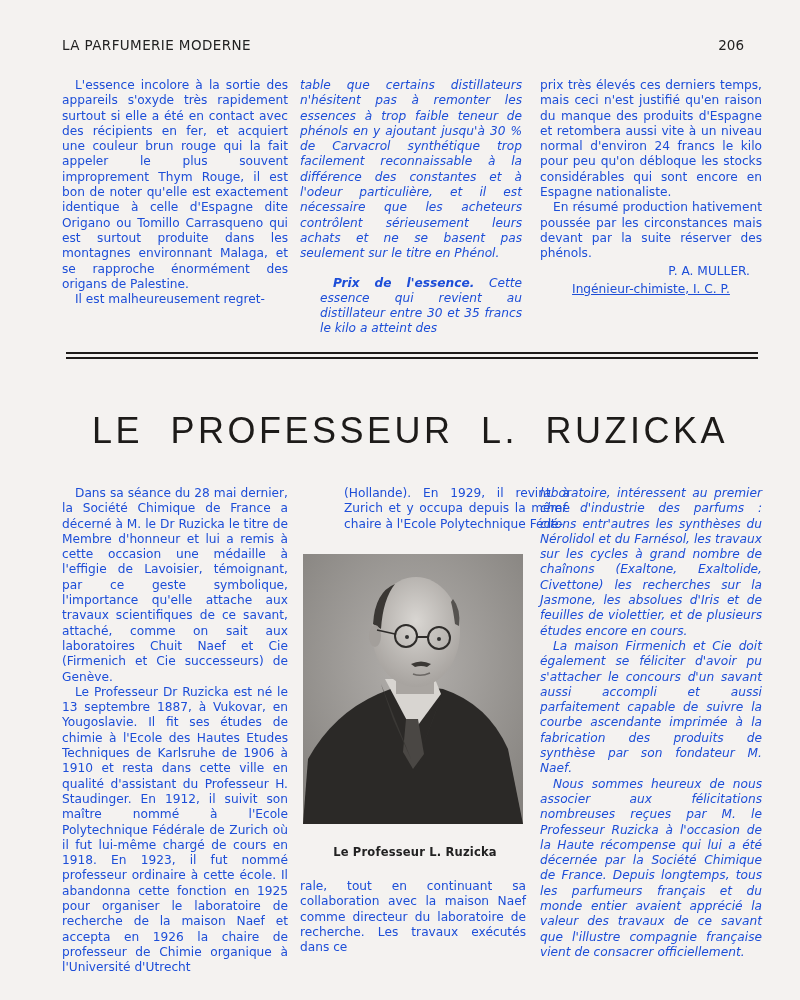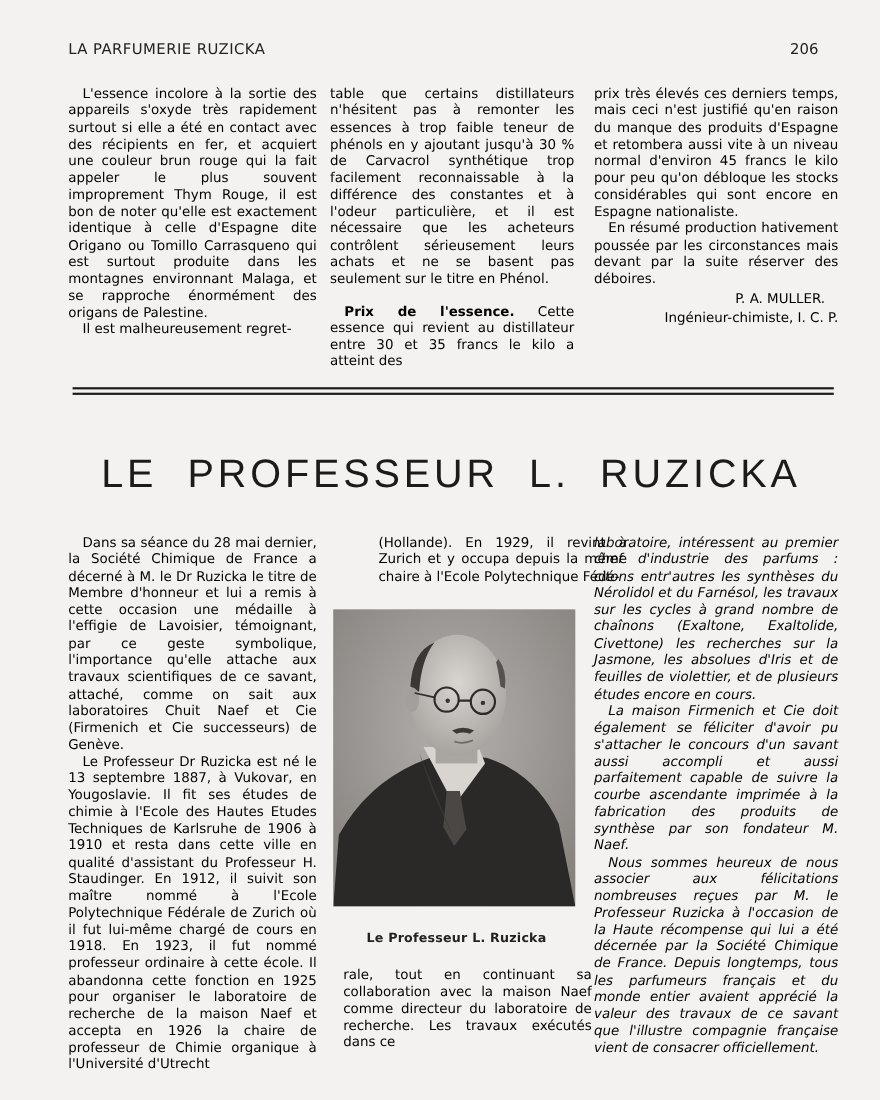--- a/index.html
+++ b/index.html
@@ -15,28 +15,28 @@
     position: absolute; left: 62px; top: 37px;
     font-size: 13.5px; letter-spacing: 0.4px; color: #222;
   }
   .page-number {
     position: absolute; right: 56px; top: 37px;
     font-size: 13.5px; color: #222;
   }
   .col {
     position: absolute;
     font-size: 12.2px; line-height: 15.3px;
-    text-align: justify; color: #000000;
+    text-align: justify; color: #1d4ed8;
   }
   .col p { margin: 0; text-indent: 13px; }
   .col p.noindent { text-indent: 0; }
-  .col p.gap { margin-top: 14px; }
+  .col p.gap { margin-top: 14px; margin-left: 20px; }
   .bold { font-weight: bold; }
   .sig1 { text-align: right; margin-top: 2px; padding-right: 12px; }
-  .sig2 { text-align: right; margin-top: 3px; }
+  .sig2 { text-align: center; margin-top: 3px; text-decoration: underline; }
 
   .rule-wrap { position: absolute; left: 66px; width: 692px; top: 352px; }
   .rule-a { height: 2px; background: #1e1c1a; }
   .rule-b { height: 2px; background: #1e1c1a; margin-top: 3px; }
 
   .article-title {
     position: absolute; left: 70px; width: 680px; top: 410px;
     font-family: "Liberation Sans", sans-serif;
     font-size: 36px; letter-spacing: 3.5px; word-spacing: 14px;
     color: #1d1b19; text-align: center; white-space: nowrap;
@@ -51,36 +51,36 @@
     position: absolute; left: 300px; width: 230px; top: 845px;
     text-align: center; font-size: 11.5px; font-weight: bold; color: #222;
     letter-spacing: 0.2px;
   }
 </style>
 </head>
 <body>
 
 <div class="page">
 
-  <div class="running-head">LA PARFUMERIE RUZICKA</div>
+  <div class="running-head">LA PARFUMERIE MODERNE</div>
   <div class="page-number">206</div>
 
   <div class="col" style="left:62px; top:78px; width:226px;">
     <p>L'essence incolore à la sortie des appareils s'oxyde très rapidement surtout si elle a été en contact avec des récipients en fer, et acquiert une couleur brun rouge qui la fait appeler le plus souvent improprement Thym Rouge, il est bon de noter qu'elle est exactement identique à celle d'Espagne dite Origano ou Tomillo Carrasqueno qui est surtout produite dans les montagnes environnant Malaga, et se rapproche énormément des origans de Palestine.</p>
     <p>Il est malheureusement regret-</p>
   </div>
 
-  <div class="col" style="left:300px; top:78px; width:222px;">
+  <div class="col" style="left:300px; top:78px; width:222px;font-style:italic;">
     <p class="noindent">table que certains distillateurs n'hésitent pas à remonter les essences à trop faible teneur de phénols en y ajoutant jusqu'à 30 % de Carvacrol synthétique trop facilement reconnaissable à la différence des constantes et à l'odeur particulière, et il est nécessaire que les acheteurs contrôlent sérieusement leurs achats et ne se basent pas seulement sur le titre en Phénol.</p>
     <p class="gap"><span class="bold">Prix de l'essence.</span><span> Cette essence qui revient au distillateur entre 30 et 35 francs le kilo a atteint des</span></p>
   </div>
 
   <div class="col" style="left:540px; top:78px; width:222px;">
-    <p class="noindent">prix très élevés ces derniers temps, mais ceci n'est justifié qu'en raison du manque des produits d'Espagne et retombera aussi vite à un niveau normal d'environ 45 francs le kilo pour peu qu'on débloque les stocks considérables qui sont encore en Espagne nationaliste.</p>
-    <p>En résumé production hativement poussée par les circonstances mais devant par la suite réserver des déboires.</p>
+    <p class="noindent">prix très élevés ces derniers temps, mais ceci n'est justifié qu'en raison du manque des produits d'Espagne et retombera aussi vite à un niveau normal d'environ 24 francs le kilo pour peu qu'on débloque les stocks considérables qui sont encore en Espagne nationaliste.</p>
+    <p>En résumé production hativement poussée par les circonstances mais devant par la suite réserver des phénols.</p>
     <div class="sig1">P. A. MULLER.</div>
     <div class="sig2">Ingénieur-chimiste, I. C. P.</div>
   </div>
 
   <div class="rule-wrap">
     <div class="rule-a"></div>
     <div class="rule-b"></div>
   </div>
 
   <div class="article-title">LE PROFESSEUR L. RUZICKA</div>
@@ -134,21 +134,21 @@
       <circle cx="104" cy="83" r="2" fill="#333"></circle>
       <circle cx="136" cy="85" r="2" fill="#333"></circle>
 
       <path d="M108 110 Q118 105 128 110 L124 113 Q118 111 112 113 Z" fill="#3b3835"></path>
 
       <path d="M110 120 Q118 123 127 119" fill="none" stroke="#6b6764" stroke-width="1.5"></path>
     </svg>
   </div>
   <div class="caption">Le Professeur L. Ruzicka</div>
 
-  <div class="col" style="left:312px; top:879px; width:226px;">
+  <div class="col" style="left:300px; top:879px; width:226px;">
     <p class="noindent">rale, tout en continuant sa collaboration avec la maison Naef comme directeur du laboratoire de recherche. Les travaux exécutés dans ce</p>
   </div>
 
   <div class="col" style="left:540px; top:486px; width:222px;font-style:italic;">
     <p class="noindent">laboratoire, intéressent au premier chef d'industrie des parfums : citons entr'autres les synthèses du Nérolidol et du Farnésol, les travaux sur les cycles à grand nombre de chaînons (Exaltone, Exaltolide, Civettone) les recherches sur la Jasmone, les absolues d'Iris et de feuilles de violettier, et de plusieurs études encore en cours.</p>
     <p>La maison Firmenich et Cie doit également se féliciter d'avoir pu s'attacher le concours d'un savant aussi accompli et aussi parfaitement capable de suivre la courbe ascendante imprimée à la fabrication des produits de synthèse par son fondateur M. Naef.</p>
     <p>Nous sommes heureux de nous associer aux félicitations nombreuses reçues par M. le Professeur Ruzicka à l'occasion de la Haute récompense qui lui a été décernée par la Société Chimique de France. Depuis longtemps, tous les parfumeurs français et du monde entier avaient apprécié la valeur des travaux de ce savant que l'illustre compagnie française vient de consacrer officiellement.</p>
   </div>
 
 </div>

